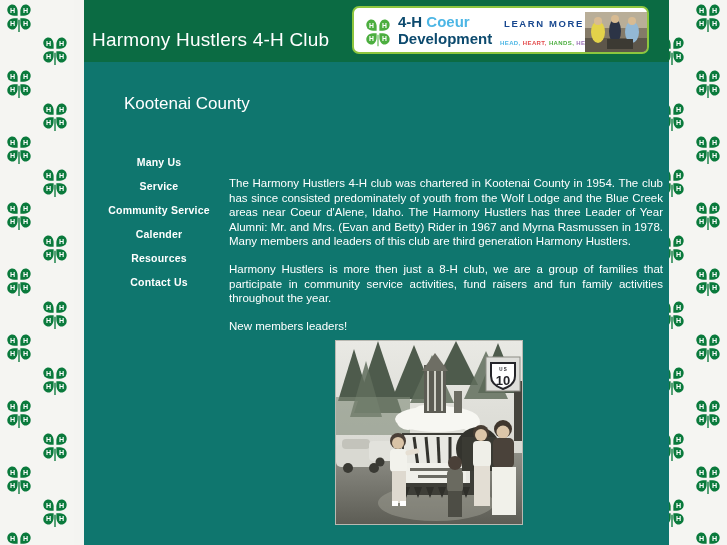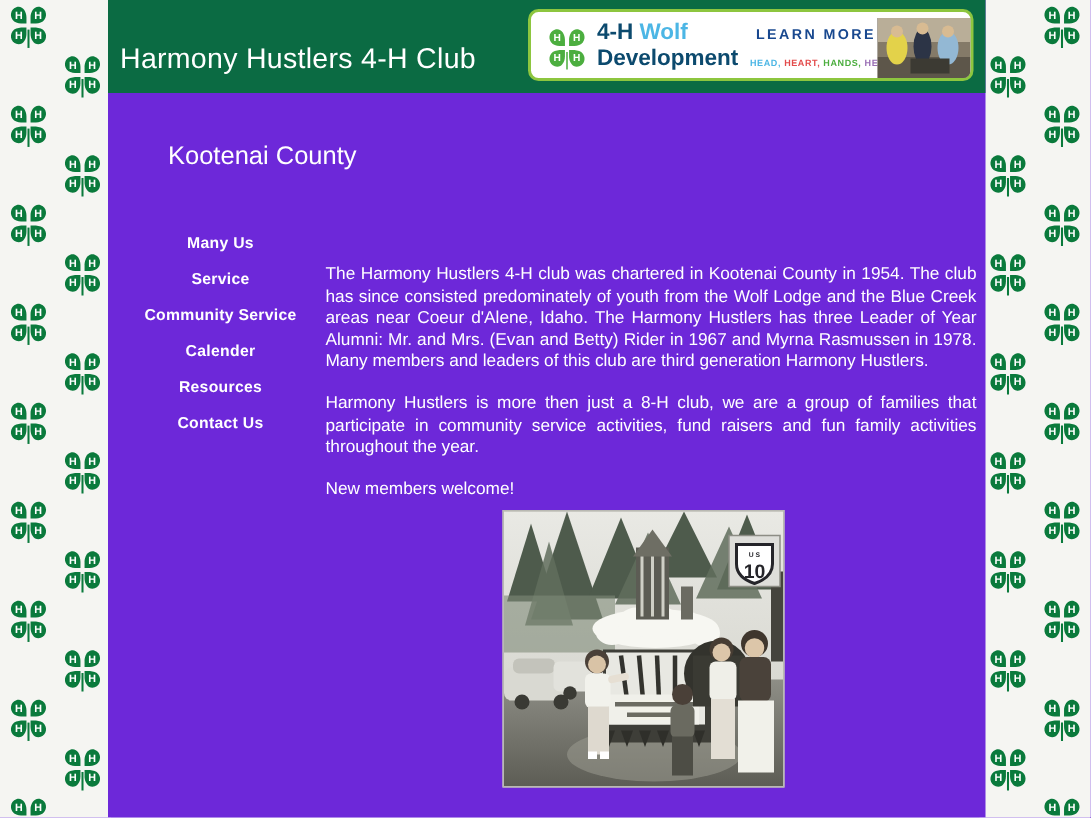--- a/index.html
+++ b/index.html
@@ -36,25 +36,25 @@
 
   .clover-tile {
     position: absolute;
     width: 34px;
     height: 34px;
   }
 
   
   #content-panel {
     position: absolute;
-    left: 72px;
+    left: 84px;
     top: 0;
     width: 585px;
     height: 545px;
-    background: #6d28d9;
+    background: #0f766e;
   }
 
   
   #header-band {
     position: absolute;
     left: 0;
     top: 0;
     width: 585px;
     height: 62px;
     background: #0b6b43;
@@ -759,21 +759,21 @@
       <a class="nav-item" href="#">Service</a>
       <a class="nav-item" href="#">Community Service</a>
       <a class="nav-item" href="#">Calender</a>
       <a class="nav-item" href="#">Resources</a>
       <a class="nav-item" href="#">Contact Us</a>
     </nav>
 
     <div id="article">
       <p class="para">The Harmony Hustlers 4-H club was chartered in Kootenai County in 1954. The club has since consisted predominately of youth from the Wolf Lodge and the Blue Creek areas near Coeur d'Alene, Idaho. The Harmony Hustlers has three Leader of Year Alumni: Mr. and Mrs. (Evan and Betty) Rider in 1967 and Myrna Rasmussen in 1978. Many members and leaders of this club are third generation Harmony Hustlers.</p>
       <p class="para">Harmony Hustlers is more then just a 8-H club, we are a group of families that participate in community service activities, fund raisers and fun family activities throughout the year.</p>
-      <p class="para last">New members welcome!</p>
+      <p class="para last">New members leaders!</p>
     </div>
 
   </div>
 
   <div id="banner-ad">
 
     <svg id="banner-clover" viewBox="0 0 100 100">
       <g fill="#4cae3f">
         <path d="M46 46 C46 46 30 48 22 42 C12 34 14 18 26 14 C38 10 46 22 46 34 Z"></path>
         <path d="M54 46 C54 46 70 48 78 42 C88 34 86 18 74 14 C62 10 54 22 54 34 Z"></path>
@@ -783,21 +783,21 @@
       <g fill="#ffffff" font-family="Liberation Sans, sans-serif" font-size="20" font-weight="bold" text-anchor="middle">
         <text x="31" y="37">H</text>
         <text x="69" y="37">H</text>
         <text x="31" y="75">H</text>
         <text x="69" y="75">H</text>
       </g>
       <path d="M50 58 L50 92" stroke="#4cae3f" stroke-width="3" fill="none"></path>
     </svg>
 
     <div id="banner-wordmark">
-      <div><span class="bw-green">4-H </span><span class="bw-blue">Wolf</span></div>
+      <div><span class="bw-green">4-H </span><span class="bw-blue">Coeur</span></div>
       <div class="bw-green">Development</div>
     </div>
 
     <div id="banner-learnmore">LEARN MORE</div>
 
     <div id="banner-tagline"><span class="tag-1">HEAD, </span><span class="tag-2">HEART, </span><span class="tag-3">HANDS, </span><span class="tag-4">HEALTH</span></div>
 
     <div id="banner-thumb">
       <svg width="62" height="40" viewBox="0 0 62 40">
         <rect width="62" height="40" fill="#847a68"></rect>

